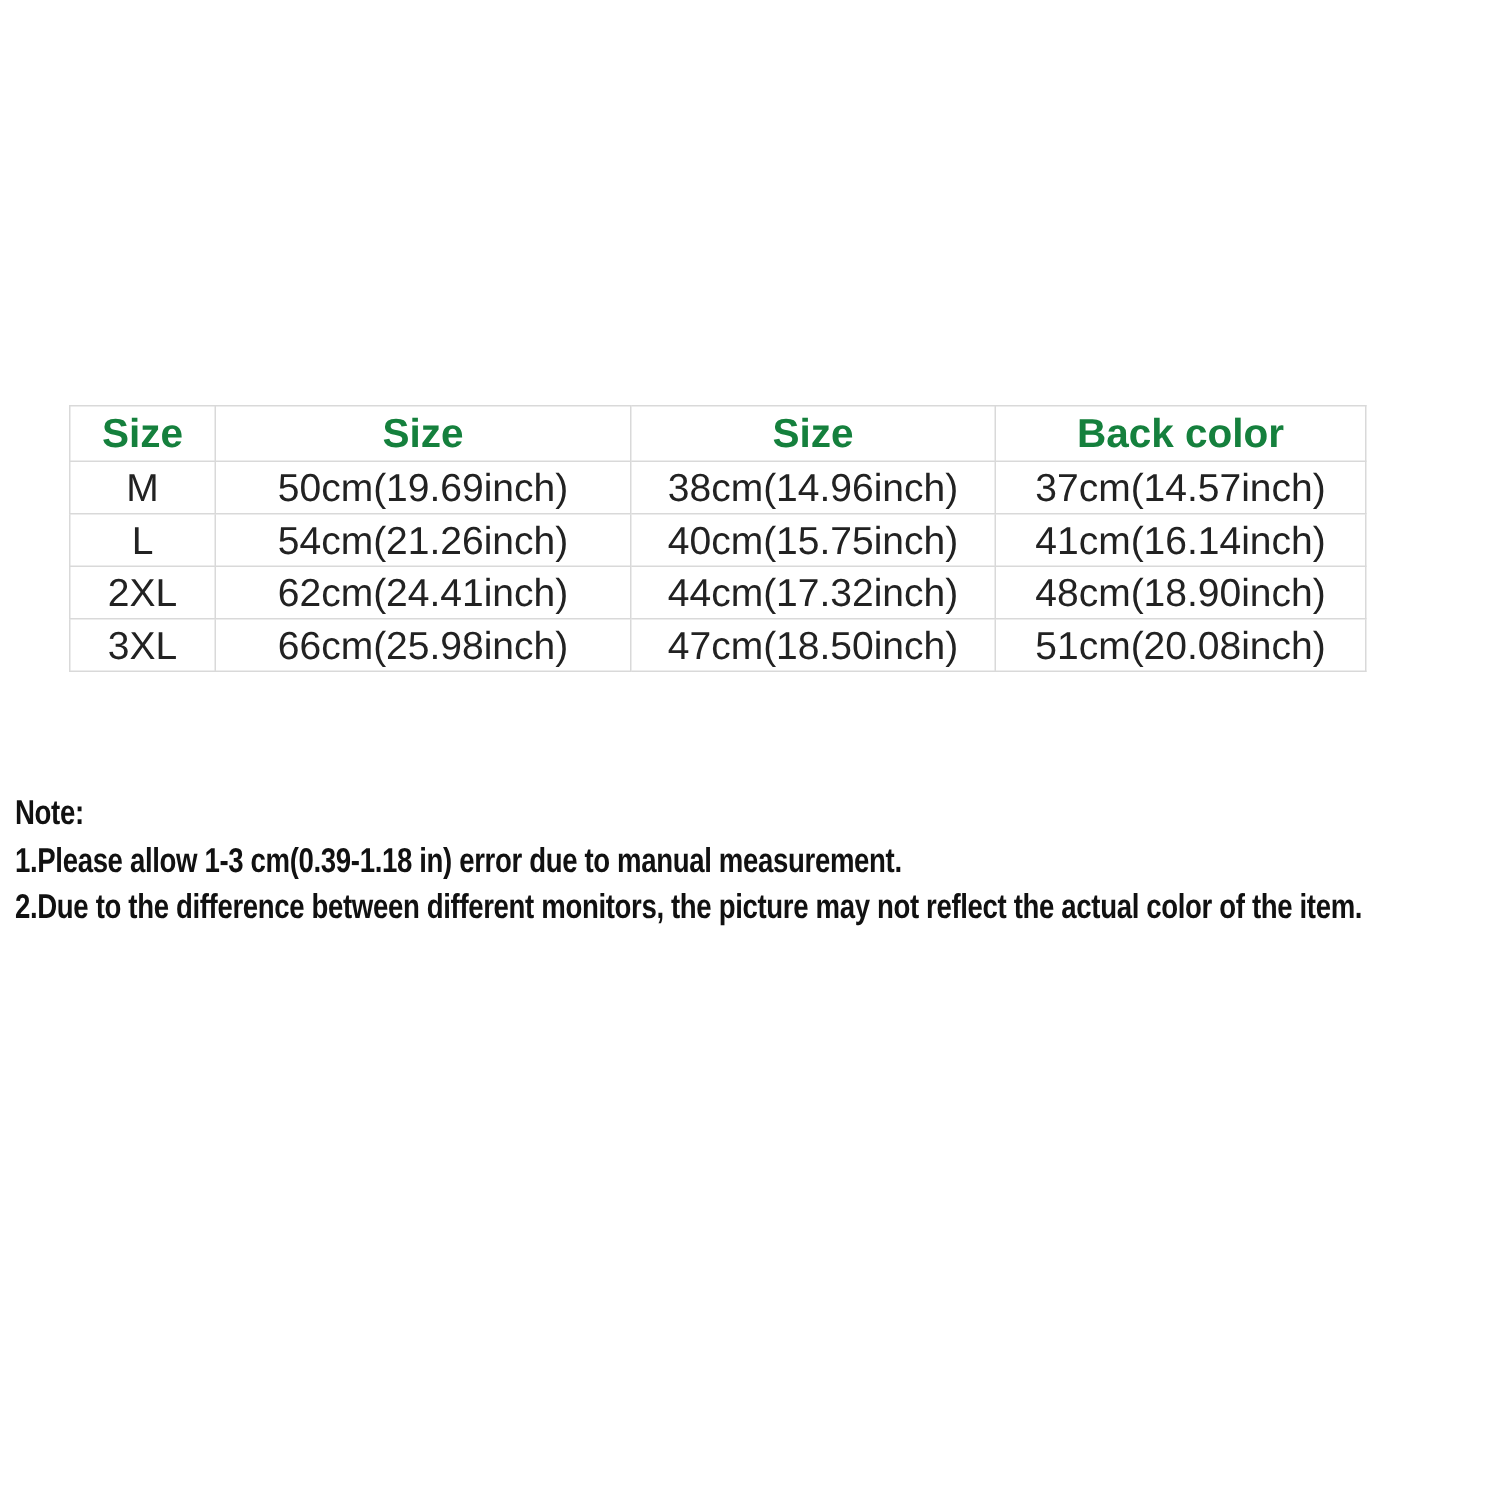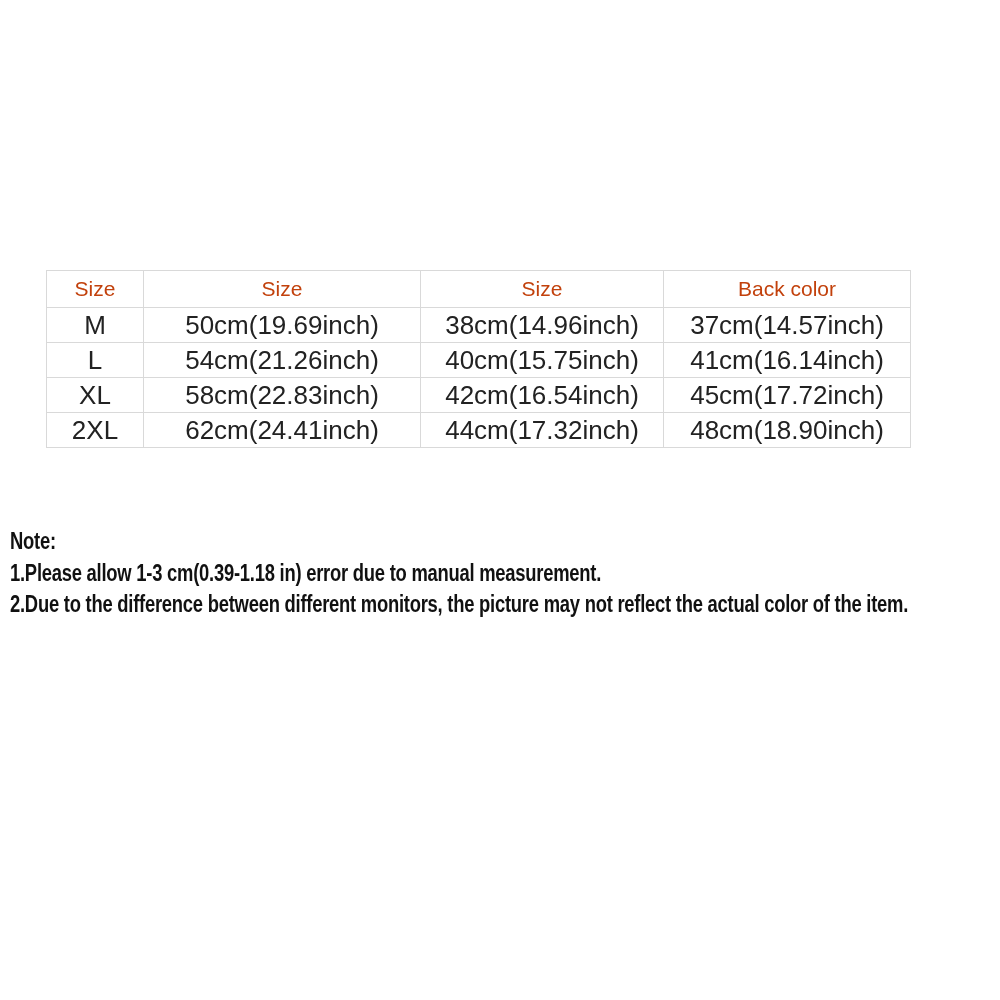--- a/index.html
+++ b/index.html
@@ -33,23 +33,23 @@
     border: 1px solid #d9d9d9;
     text-align: center;
     vertical-align: middle;
     padding: 0;
     white-space: nowrap;
     overflow: hidden;
     background: #ffffff;
   }
   .size-chart th {
     height: 36px;
-    font-size: 21px;
-    font-weight: normal;
-    color: #c2410c;
+    font-size: 27px;
+    font-weight: bold;
+    color: #15803d;
   }
   .size-chart td {
     height: 34px;
     font-size: 26px;
     font-weight: normal;
     color: #222222;
   }
 
   
   .note {
@@ -94,30 +94,30 @@
       <td>38cm(14.96inch)</td>
       <td>37cm(14.57inch)</td>
     </tr>
     <tr>
       <td>L</td>
       <td>54cm(21.26inch)</td>
       <td>40cm(15.75inch)</td>
       <td>41cm(16.14inch)</td>
     </tr>
     <tr>
-      <td>XL</td>
-      <td>58cm(22.83inch)</td>
-      <td>42cm(16.54inch)</td>
-      <td>45cm(17.72inch)</td>
-    </tr>
-    <tr>
       <td>2XL</td>
       <td>62cm(24.41inch)</td>
       <td>44cm(17.32inch)</td>
       <td>48cm(18.90inch)</td>
+    </tr>
+    <tr>
+      <td>3XL</td>
+      <td>66cm(25.98inch)</td>
+      <td>47cm(18.50inch)</td>
+      <td>51cm(20.08inch)</td>
     </tr>
   </tbody>
 </table>
 
 <div class="note">
   <div class="note-line">Note:</div>
   <div class="note-line">1.Please allow 1-3 cm(0.39-1.18 in) error due to manual measurement.</div>
   <div class="note-line">2.Due to the difference between different monitors, the picture may not reflect the actual color of the item.</div>
 </div>
 

